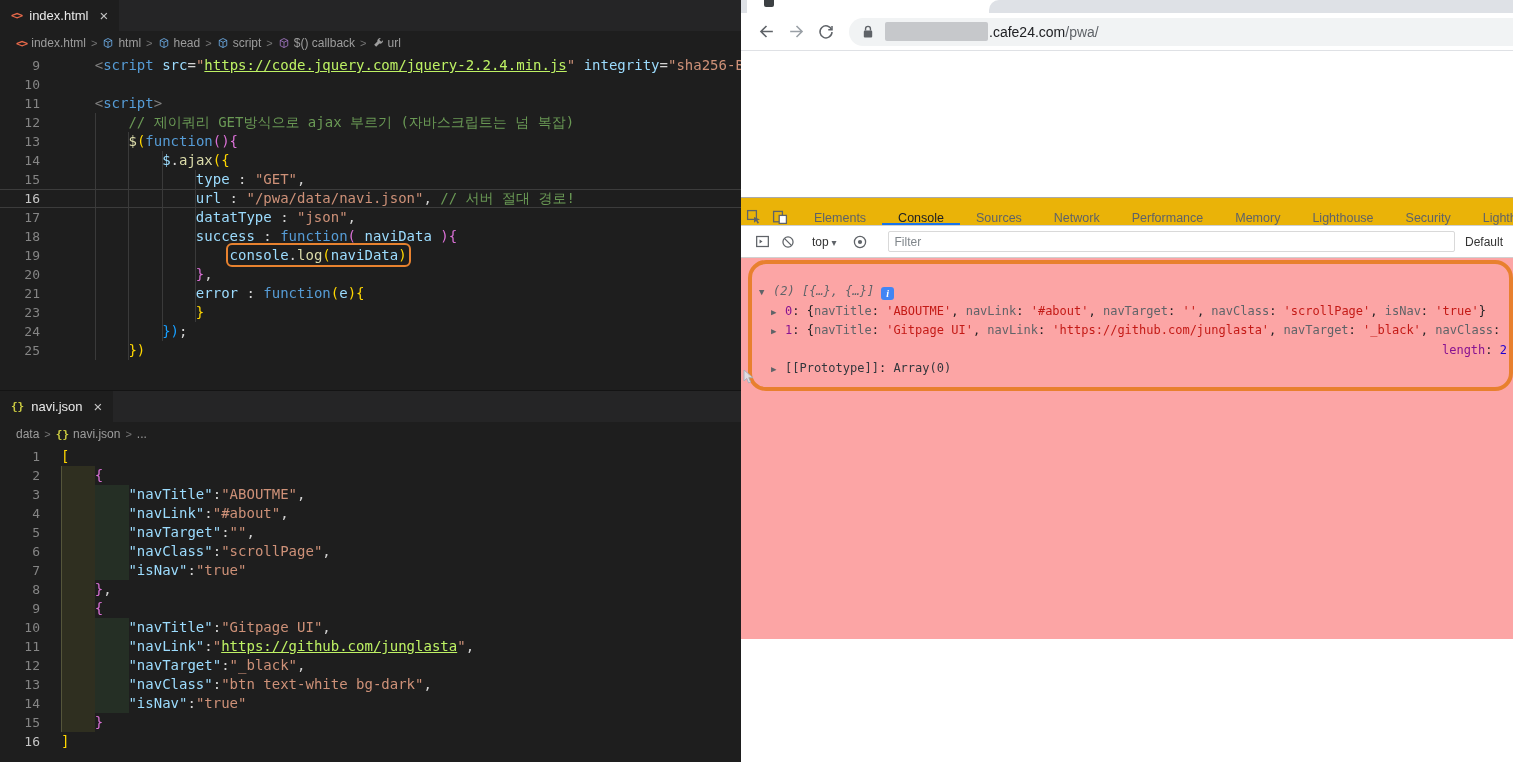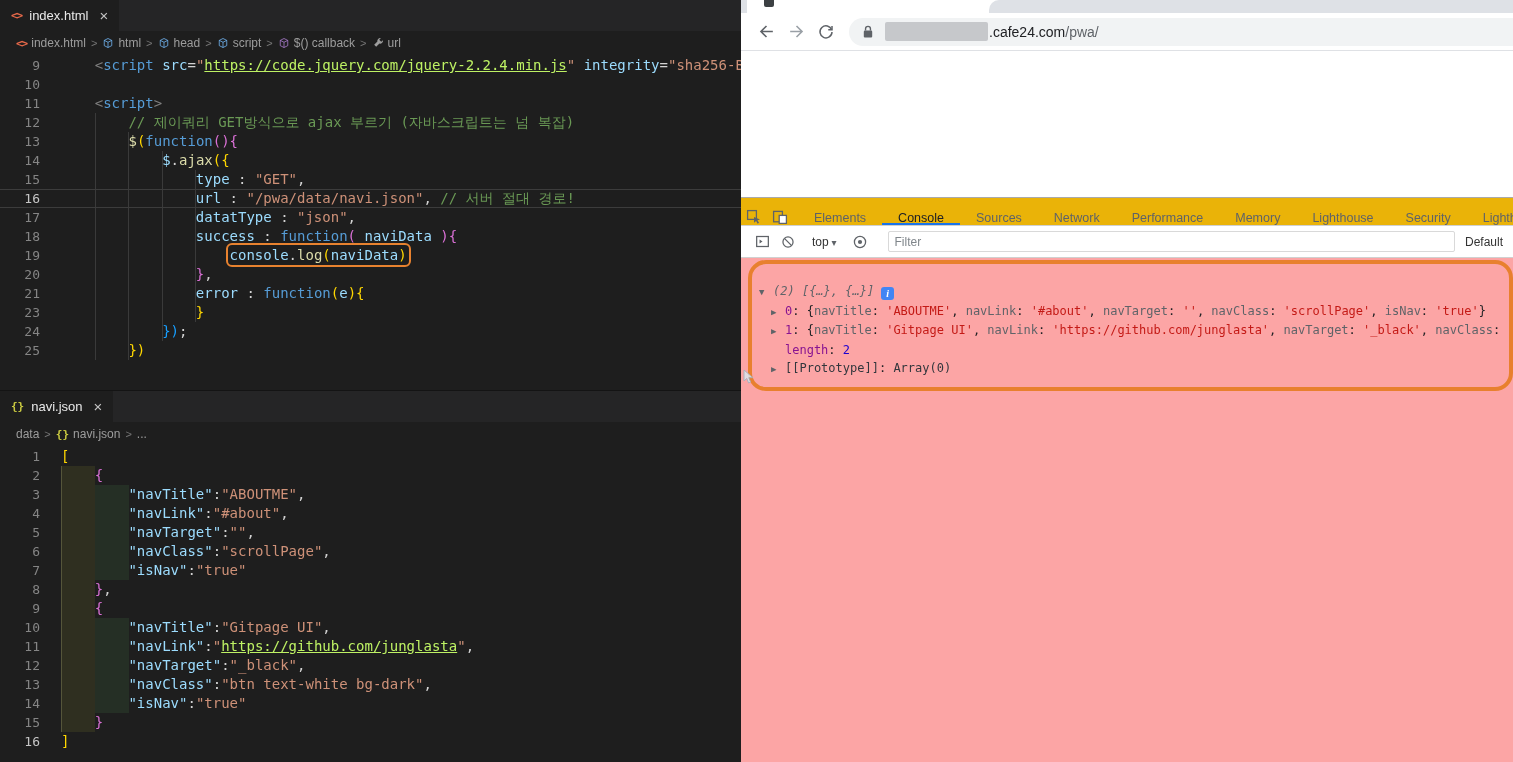--- a/index.html
+++ b/index.html
@@ -31,21 +31,21 @@
   .tk-str{color:#ce9178}.tk-strlink{color:#bef264;text-decoration:underline}
   .tk-cmt{color:#6a9955}.tk-kw{color:#569cd6}.tk-fn{color:#dcdcaa}.tk-var{color:#9cdcfe}
   .tk-b1{color:#ffd700}.tk-b2{color:#da70d6}.tk-b3{color:#179fff}
   .tok-box{outline:2px solid #e8822f;outline-offset:2px;border-radius:2px;}
   .vguide{position:absolute;width:1px;background:#3a3a3a;}
   .iband{position:absolute;width:34px;}
   .iband.yellow{background:rgba(255,255,64,0.08);}
   .iband.green{background:rgba(127,255,127,0.08);}
 
   
-  .browser{position:absolute;left:741px;top:0;width:772px;height:762px;background:#fff;overflow:hidden;}
+  .browser{position:absolute;left:741px;top:0;width:772px;height:639px;background:#fff;overflow:hidden;}
   .tabstrip{position:relative;height:13px;background:#fff;}
   .tab-edge{position:absolute;left:0;top:0;width:6px;height:13px;background:#dee1e6;}
   .favicon-chip{position:absolute;left:23px;top:0;width:10px;height:7px;background:#3c4043;border-radius:0 0 2px 2px;}
   .inactive-tab{position:absolute;left:248px;right:0;top:0;height:13px;background:#dee1e6;border-radius:10px 0 0 0;}
   .btoolbar{height:37px;display:flex;align-items:center;padding-left:10px;border-bottom:1px solid #dfe1e5;background:#fff;}
   .nav-btn{width:30px;height:30px;display:flex;align-items:center;justify-content:center;flex:0 0 auto;}
   .urlpill{flex:1;height:28px;margin-left:8px;background:#f1f3f4;border-radius:14px 0 0 14px;display:flex;align-items:center;padding-left:13px;overflow:hidden;}
   .redact{width:103px;height:19px;background:#c6c8cb;border-radius:2px;margin:0 1px 0 11px;}
   .url-domain{color:#202124;font-size:14px;}
   .url-path{color:#5f6368;font-size:14px;}
@@ -63,21 +63,21 @@
   .filter-input{flex:1;height:19px;border:1px solid #d9d9d9;border-radius:2px;margin:0 10px;font-size:12px;padding:0 6px;outline:none;color:#202124;font-family:"Liberation Sans",sans-serif;}
   .filter-input::placeholder{color:#80868b;}
   .levels-label{font-size:12px;color:#333;flex:0 0 auto;padding-right:2px;}
 
   .dt-console{position:relative;height:calc(100% - 59px);background:#fca5a5;overflow:hidden;}
   .annotation-box{position:absolute;left:7px;top:2px;width:757px;height:123px;border:4px solid #e8802e;border-radius:18px;}
   .console-rows{position:absolute;left:18px;top:24px;right:6px;overflow:hidden;
                 font-family:"DejaVu Sans Mono","Liberation Mono",monospace;font-size:12px;color:#202124;}
   .con-row{line-height:18.5px;white-space:pre;padding-left:12px;}
   .con-row.top{padding-left:0;}
-  .con-row.noarrow{padding-left:26px;}
+  .con-row.noarrow{padding-left:26px;text-align:right;}
   .con-arrow{display:inline-block;width:14px;font-size:9px;color:#5f6368;}
   .ck-ital{color:#5f6368;font-style:italic}
   .ck-key{color:#881391}.ck-pkey{color:#5f6368}.ck-str{color:#c41a16}
   .ck-pun{color:#202124}.ck-num{color:#1c00cf}.ck-proto{color:#33373d}
   .info-icon{display:inline-block;width:13px;height:13px;background:#4285f4;color:#fff;border-radius:3px;
              font-size:10px;font-style:italic;font-weight:bold;text-align:center;line-height:13px;margin-left:7px;
              font-family:"Liberation Serif",serif;vertical-align:-2px;}
   .mouse-cursor{position:absolute;left:2px;top:369px;opacity:.85;}
 </style>
 </head>

